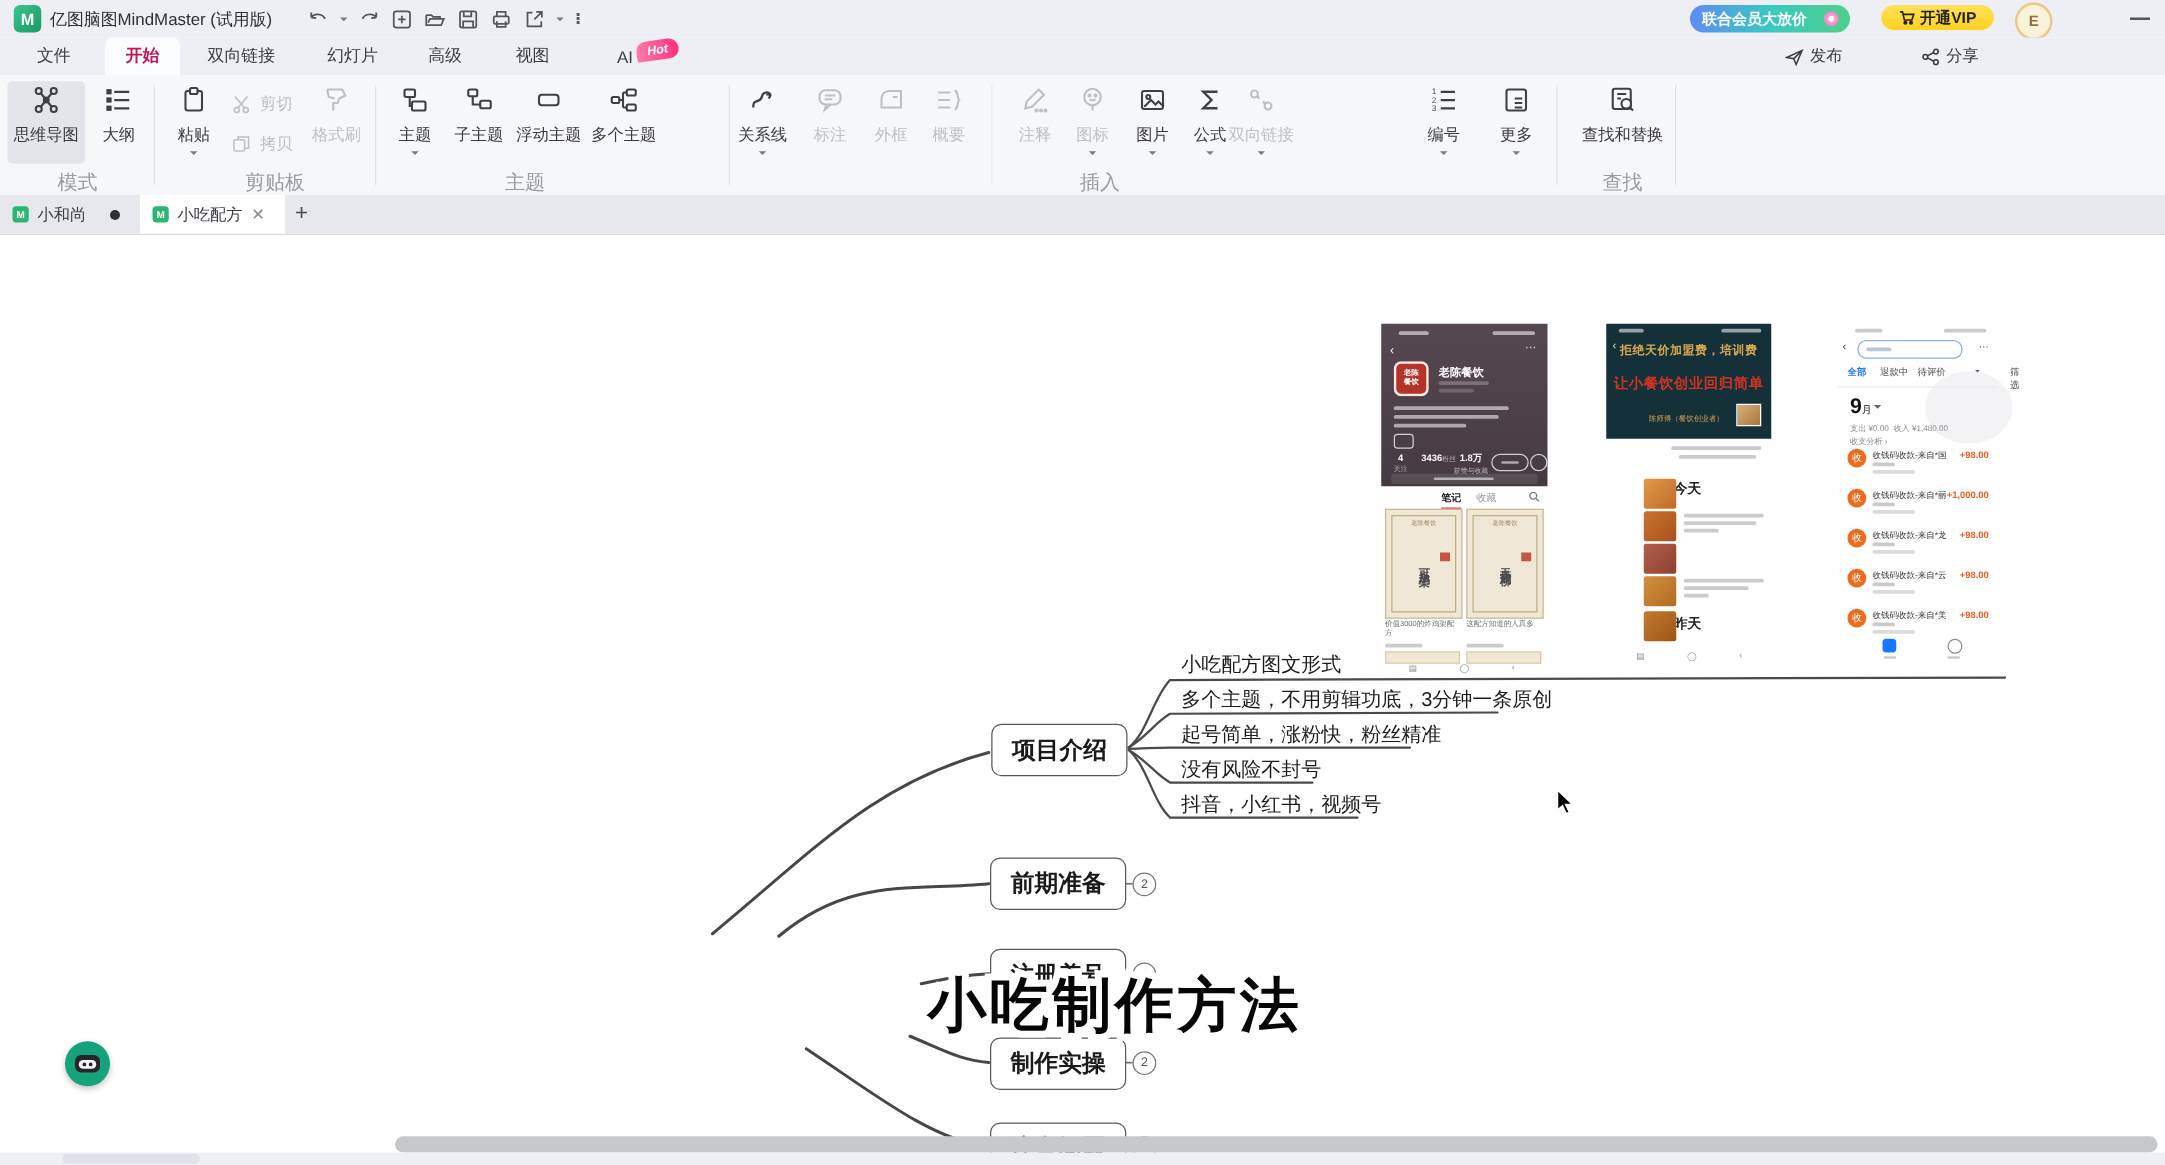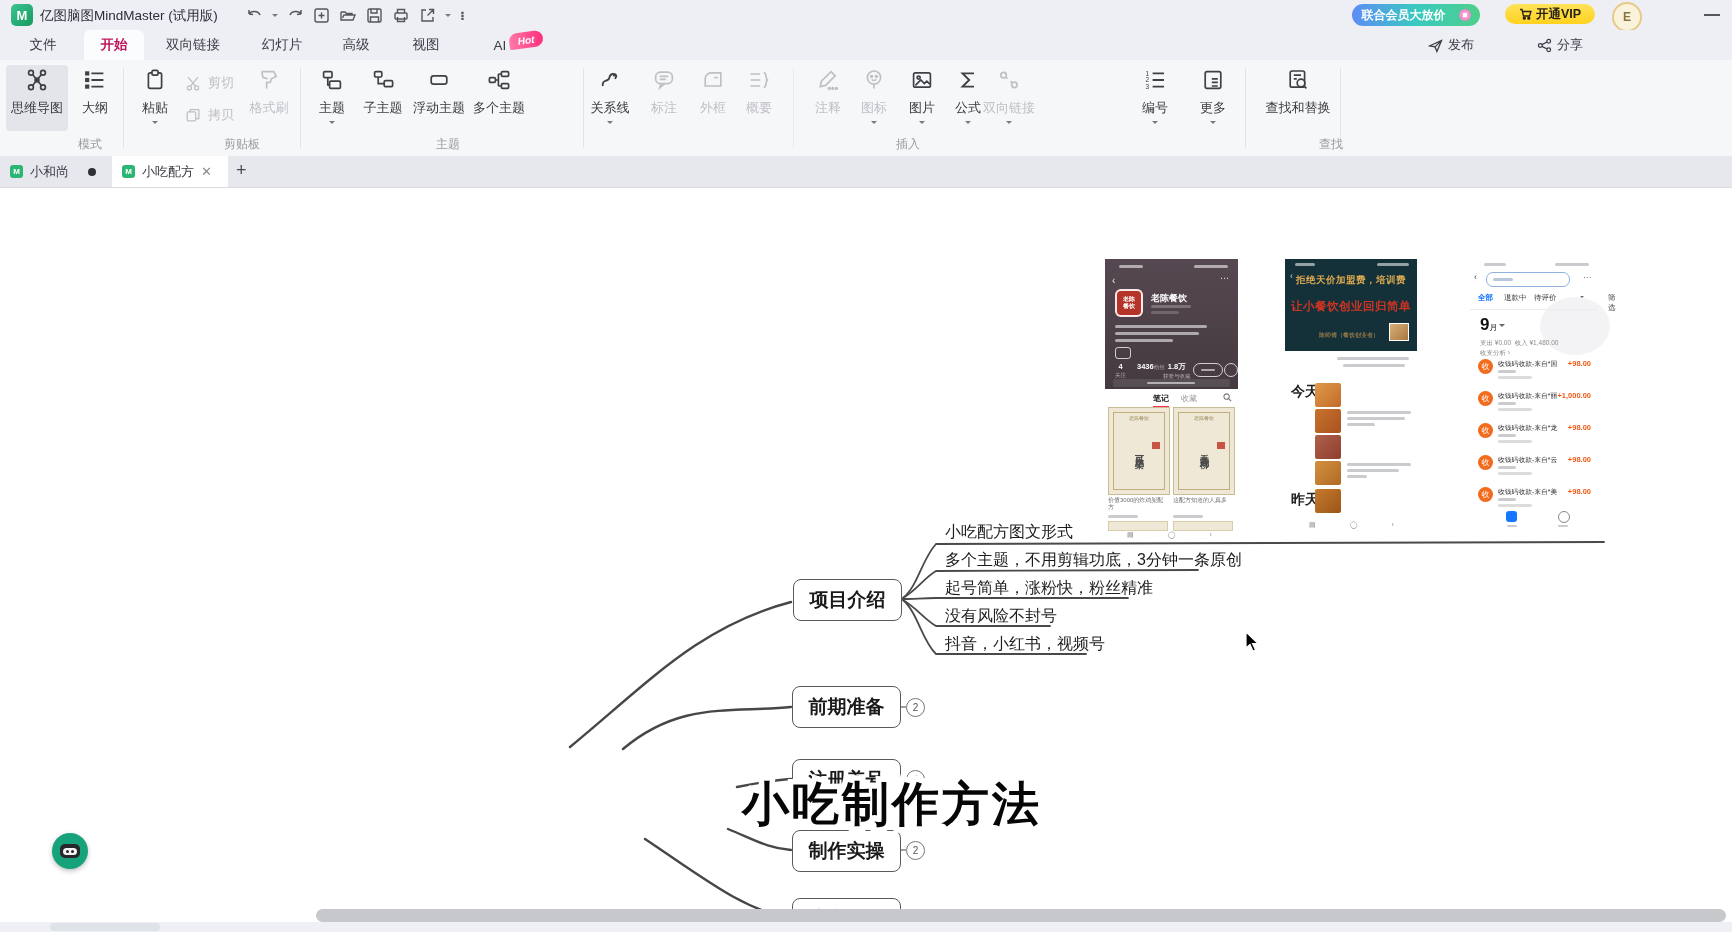--- a/index.html
+++ b/index.html
@@ -38,21 +38,21 @@
   .helpcircle{position:absolute;left:1722px;top:36px;width:20px;height:20px;border-radius:50%;border:1.5px solid #b9bcc4;background:#fff;}
   
   .ribbon{position:absolute;left:0;top:60px;width:100%;height:96px;background:#f6f7f9;border-bottom:1px solid #e0e1e8;}
   .rdiv{position:absolute;top:8px;height:80px;width:1px;background:#e2e3e9;}
   .rbtn{position:absolute;top:6px;width:66px;display:flex;flex-direction:column;align-items:center;color:#3f3f46;cursor:default;}
   .rbtn .ric{height:26px;display:flex;align-items:flex-end;}
   .rlbl{font-size:13px;margin-top:7px;color:#3a3a40;white-space:nowrap;}
   .dis{color:#bfbfc6;}
   .dis .rlbl{color:#bfbfc6;}
   .rsm{position:absolute;display:flex;align-items:center;gap:6px;color:#bfbfc6;font-size:13px;}
-  .glabel{position:absolute;top:76px;font-size:12px;color:#9a9aa2;width:80px;text-align:right;}
+  .glabel{position:absolute;top:76px;font-size:16px;color:#9a9aa2;width:80px;text-align:center;}
   .modebg{position:absolute;left:6px;top:5px;width:62px;height:66px;background:#e3e5ea;border-radius:4px;}
   
   .tabbar{position:absolute;left:0;top:156px;width:100%;height:31px;background:#e6e8ee;}
   .dtab{position:absolute;top:0;height:31px;display:flex;align-items:center;gap:7px;font-size:13px;color:#3c3c44;padding:0 10px;}
   .dtab.active{background:#fff;}
   .docicon{width:13px;height:13px;border-radius:3px;background:#2bb673;color:#fff;font-size:8px;font-weight:bold;
            display:flex;align-items:center;justify-content:center;}
   .moddot{width:8px;height:8px;border-radius:50%;background:#2f2f35;}
   .closex{color:#8a8a92;font-size:13px;}
   .plustab{position:absolute;left:236px;top:4px;font-size:18px;color:#4a4a52;}
@@ -98,21 +98,21 @@
   .cardtitle{position:absolute;left:50%;top:50%;transform:translate(-50%,-50%);writing-mode:vertical-rl;
              font-size:9px;font-weight:bold;color:#4a4a4a;letter-spacing:2px;white-space:nowrap;}
   .seal{position:absolute;right:9px;top:34px;width:8px;height:7px;background:#c0392b;opacity:.85;}
   .caption{position:absolute;font-size:6px;color:#6f6f6f;white-space:nowrap;}
   .navglyphs{position:absolute;display:flex;gap:34px;color:#8d8d93;font-size:7px;}
   .p2head{position:absolute;left:0;top:0;width:100%;height:92px;background:#14313a;}
   .p2h1{position:absolute;left:0;top:15px;width:100%;text-align:center;color:#dca94f;font-size:9.5px;font-weight:bold;letter-spacing:.5px;}
   .p2h2{position:absolute;left:0;top:40px;width:100%;text-align:center;color:#cf3423;font-size:11.5px;font-weight:bold;letter-spacing:.5px;}
   .p2author{position:absolute;left:34px;top:72px;color:#cf9a4a;font-size:6px;}
   .p2photo{position:absolute;right:8px;top:64px;width:18px;height:16px;background:linear-gradient(135deg,#d8b07a,#a9773f);border:1px solid #fff;}
-  .daylabel{position:absolute;font-size:14px;font-weight:bold;color:#222;}
+  .daylabel{position:absolute;font-size:11px;font-weight:bold;color:#222;margin-left:48px;}
   .thumb{position:absolute;left:30px;width:26px;height:24px;border-radius:2px;}
   .p3tabs{position:absolute;left:0;top:34px;width:100%;font-size:7.5px;color:#444;}
   .entryicon{position:absolute;left:8px;width:15px;height:15px;border-radius:50%;background:#f26a1b;color:#fff;
              font-size:8px;display:flex;align-items:center;justify-content:center;}
   .etitle{position:absolute;left:28px;font-size:6.8px;color:#333;white-space:nowrap;}
   .eamount{position:absolute;right:6px;font-size:7.5px;font-weight:bold;color:#f25b17;}
   
   .hthumb{position:absolute;left:316px;top:909px;width:1410px;height:13px;border-radius:7px;background:#c7c8cc;}
   .bottomstrip{position:absolute;left:0;top:922px;width:100%;height:10px;background:#eef0f6;}
   .bottompill{position:absolute;left:50px;top:923px;width:110px;height:8px;border-radius:4px;background:#dfe2e9;}

